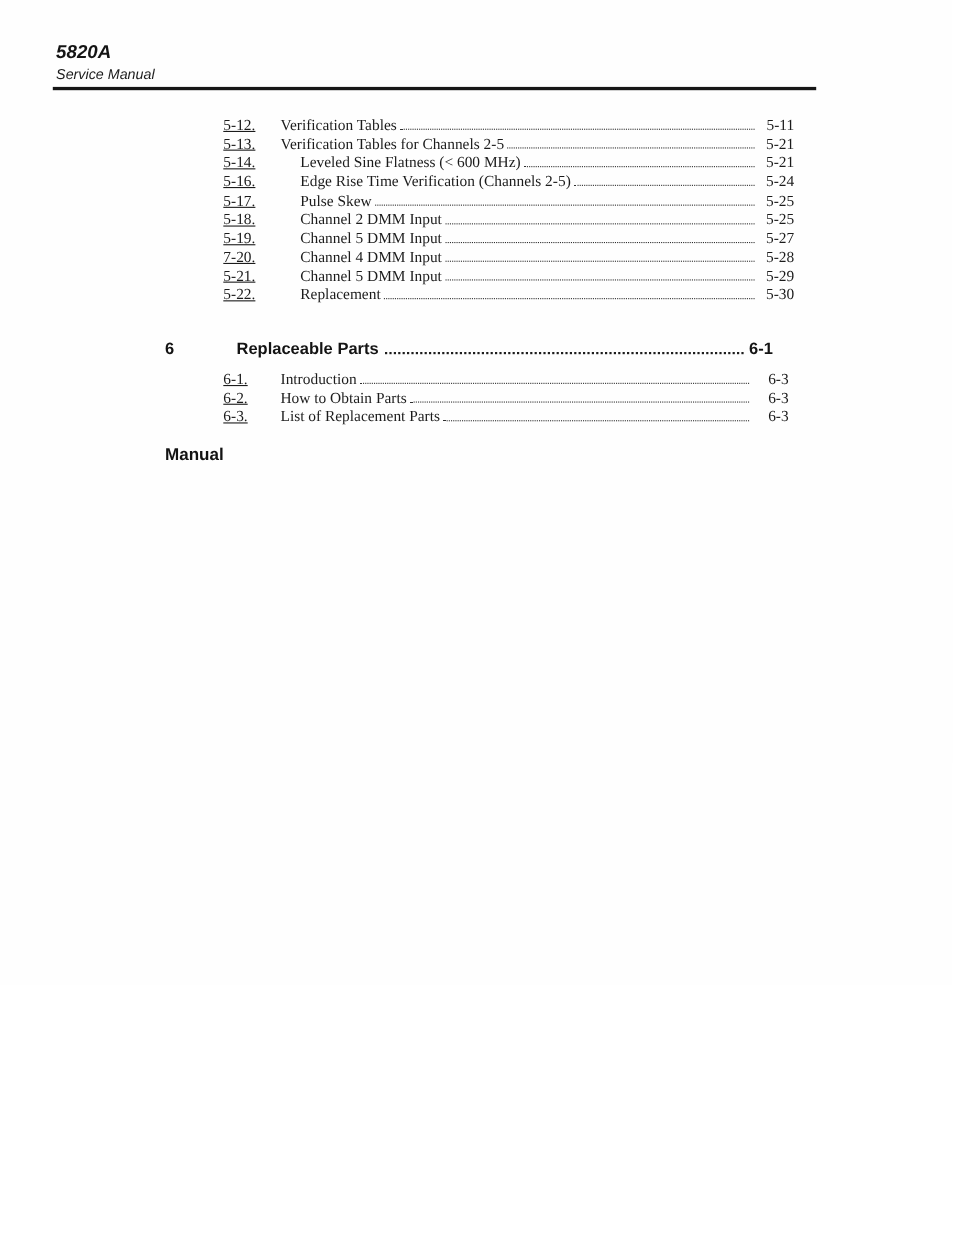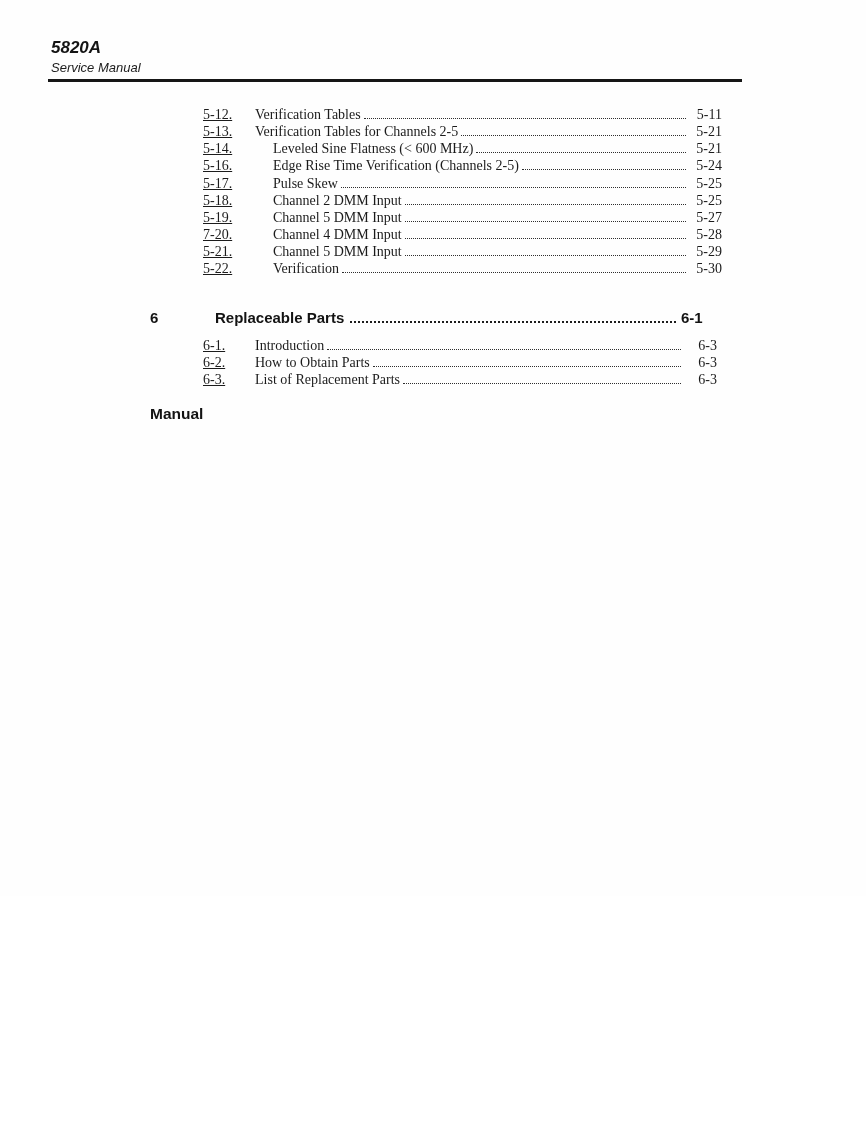--- a/index.html
+++ b/index.html
@@ -138,21 +138,21 @@
         <span class="toc-page">5-28</span>
       </div>
       <div class="toc-row">
         <span class="toc-num">5-21.</span>
         <span class="toc-title indent">Channel 5 DMM Input</span>
         <span class="toc-dots"></span>
         <span class="toc-page">5-29</span>
       </div>
       <div class="toc-row">
         <span class="toc-num">5-22.</span>
-        <span class="toc-title indent">Verification</span>
+        <span class="toc-title indent">Replacement</span>
         <span class="toc-dots"></span>
         <span class="toc-page">5-30</span>
       </div>
     </div>
 
   <div class="chapter-row">
     <span class="chapter-num">6</span>
     <span class="chapter-title">Replaceable Parts</span>
     <span class="chapter-dots"></span>
     <span class="chapter-page">6-1</span>

